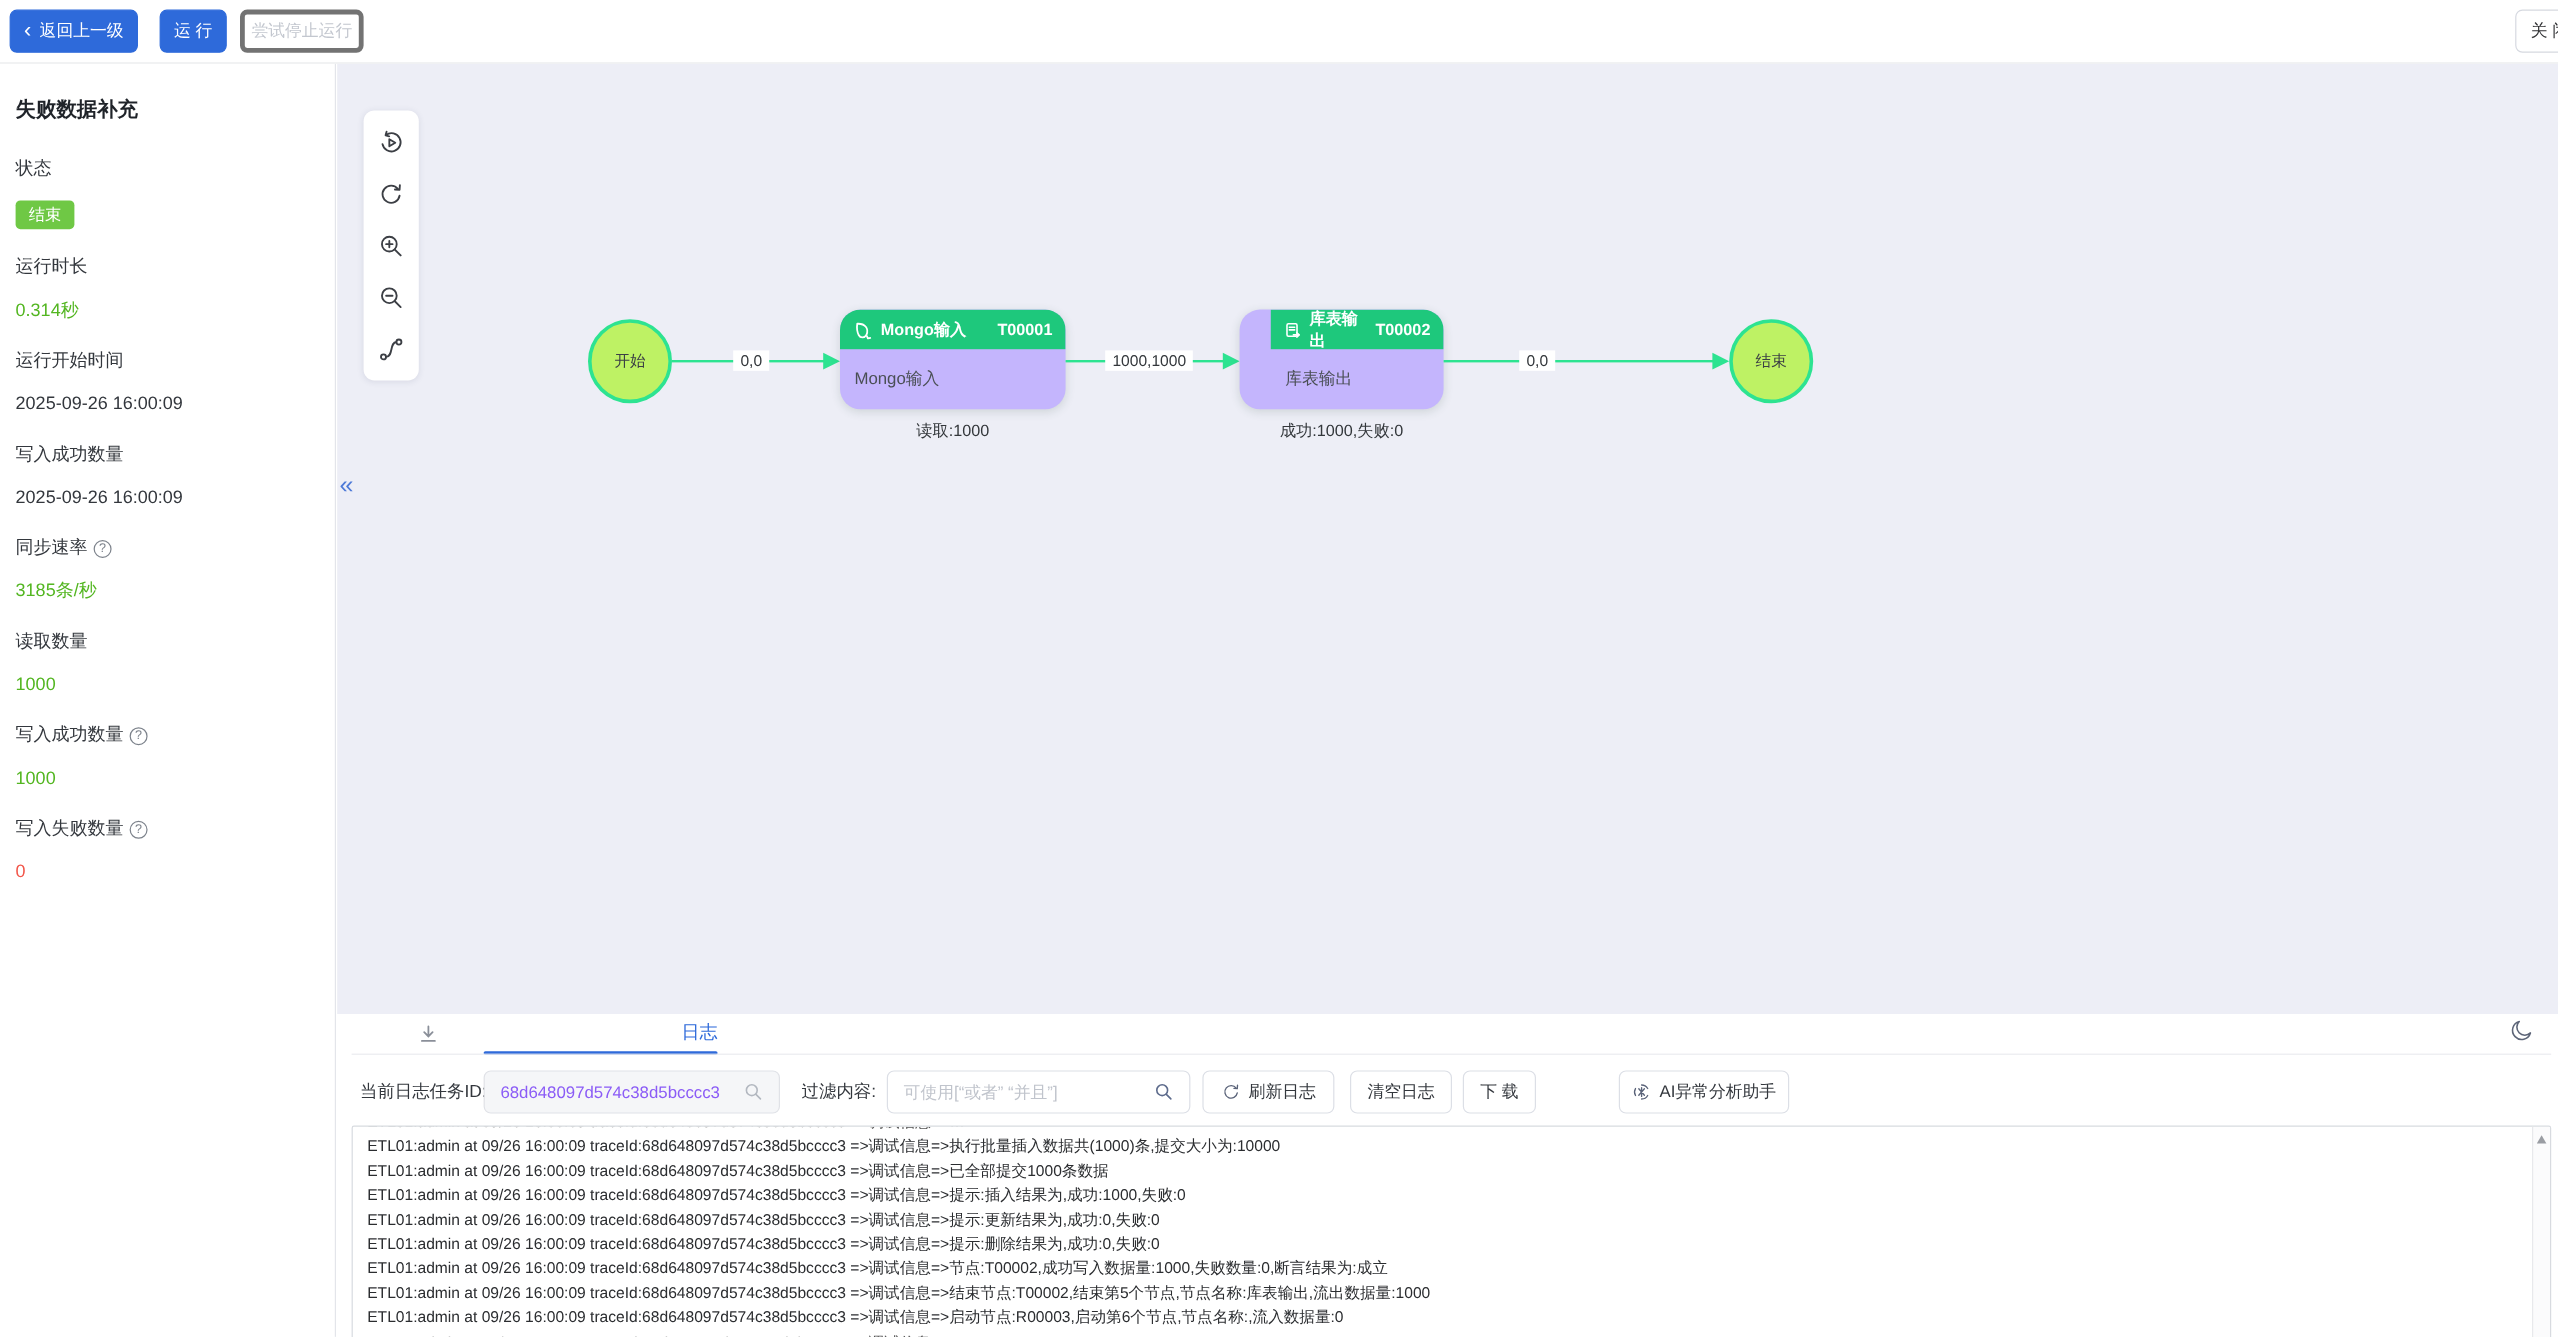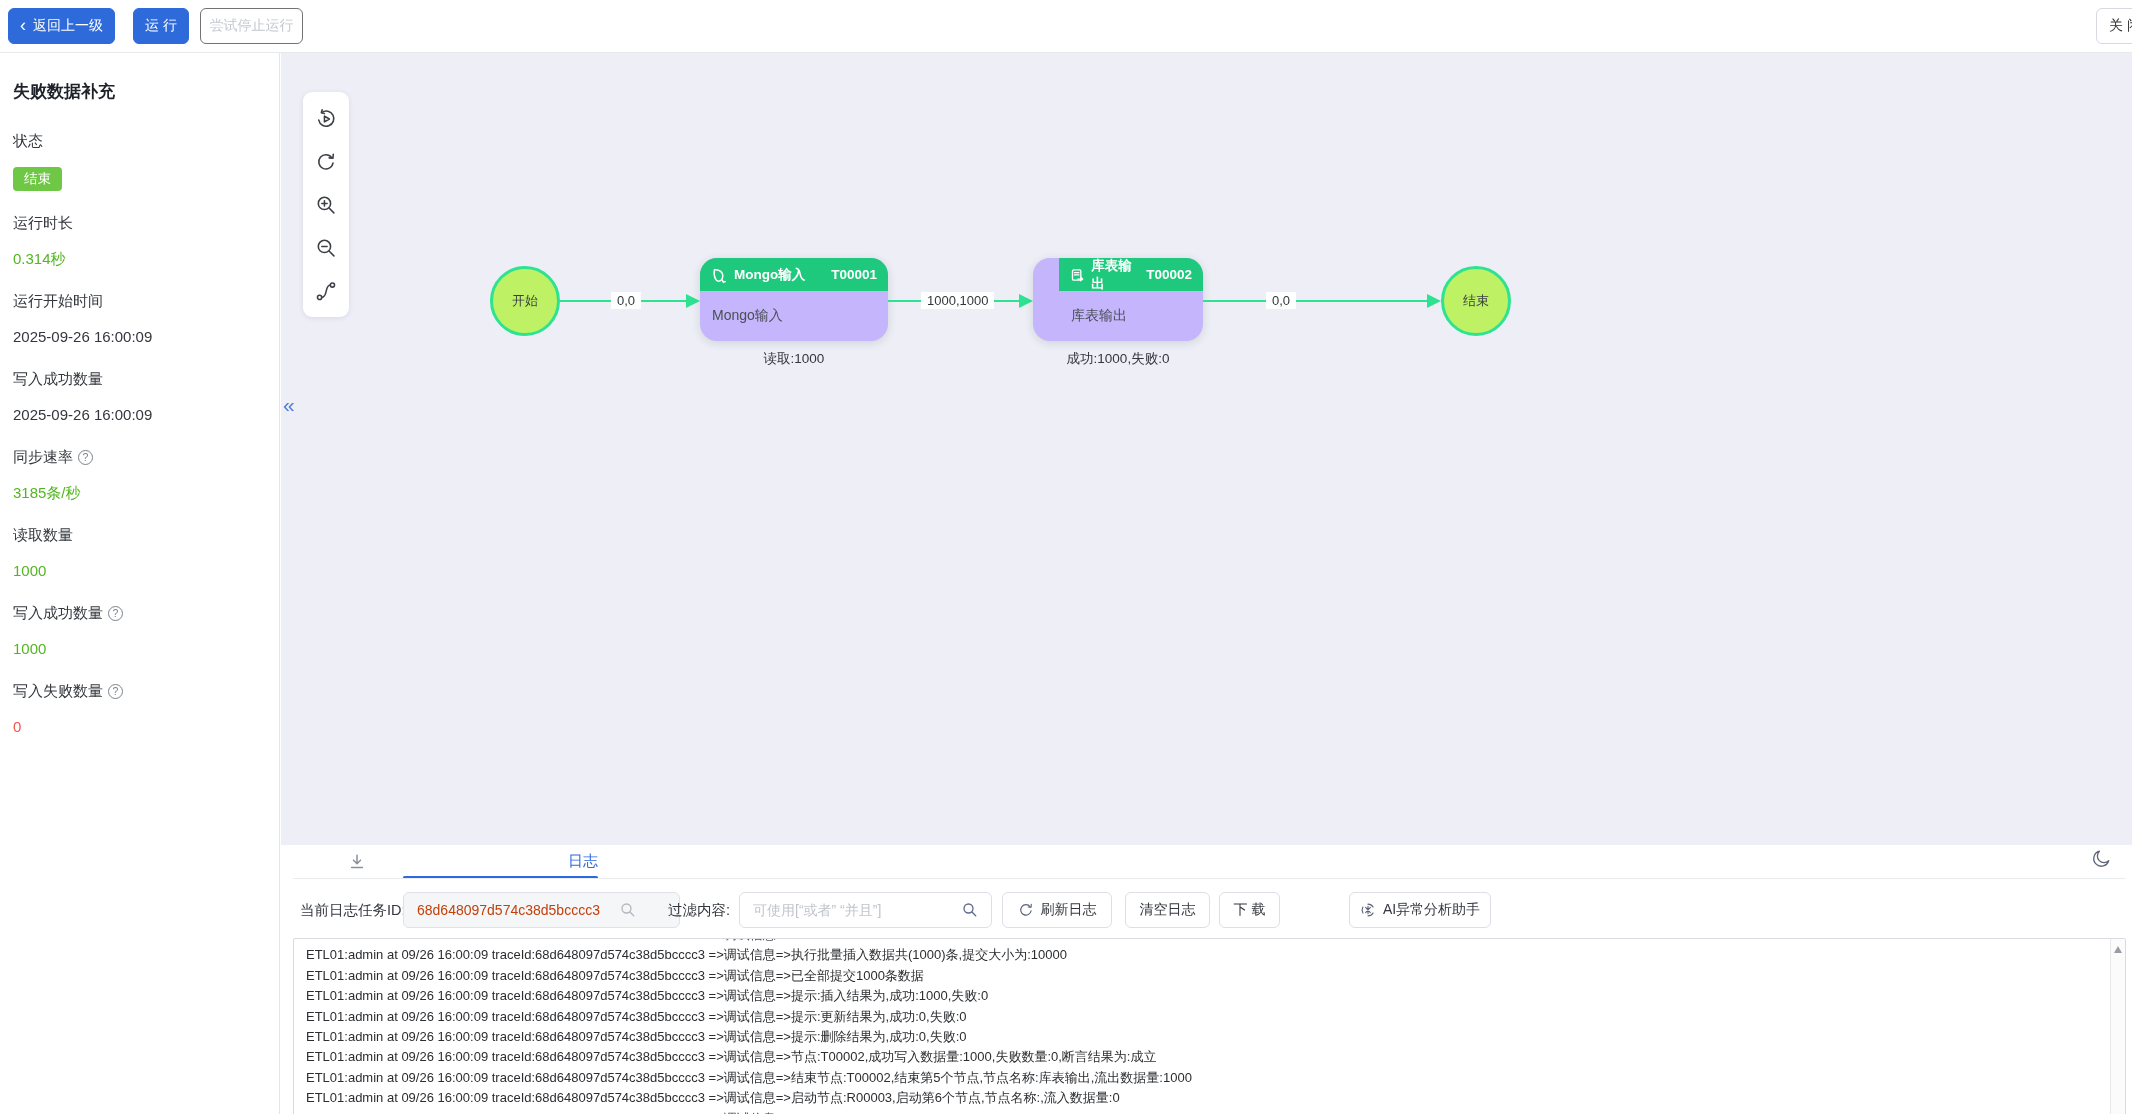--- a/index.html
+++ b/index.html
@@ -6,21 +6,21 @@
   html,body { width:2132px; height:1114px; overflow:hidden; background:#fff;
     font-family:"Liberation Sans","DejaVu Sans",sans-serif; }
 
   
   #topbar { position:absolute; left:0; top:0; width:2132px; height:53px; background:#fff;
     border-bottom:1px solid #e8e9ec; z-index:30; }
   .btn { position:absolute; top:8px; height:36px; border-radius:6px; font-size:14px;
     display:flex; align-items:center; justify-content:center; cursor:pointer; }
   .btn-blue { background:#2e6ada; color:#fff; border:1px solid #2e6ada; }
   .btn-plain { background:#fff; color:#303133; border:1px solid #d6d9e0; }
-  .btn-disabled { background:#fff; color:#c3c7cf; border:1px solid #737373; }
+  .btn-disabled { background:#fff; color:#c3c7cf; border:4px solid #737373; }
   #back-btn { left:8px; width:107px; gap:7px; }
   #back-btn .chev { font-size:18px; line-height:14px; margin-top:-3px; }
   #run-btn { left:133px; width:56px; }
   #stop-btn { left:200px; width:103px; }
   #close-btn { left:2068px; width:58px;margin-left:28px; }
 
   
   #sidebar { position:absolute; left:0; top:53px; width:280px; height:1061px; background:#fff;
     border-right:1px solid #e3e5ea; padding:27px 14px 16px 13px; z-index:20; }
   #sidebar h1 { font-size:17px; font-weight:bold; color:#1f2329; margin-bottom:28px; }
@@ -67,21 +67,21 @@
   #log-tab { position:absolute; left:122px; top:2px; width:195px; height:31px; text-align:right;
     font-size:15px; color:#2e6ada; line-height:28px; cursor:pointer; }
   #tab-indicator { position:absolute; left:122px; top:31px; width:195px; height:3px; background:#2e6ada; border-radius:2px; }
   #tab-divider { position:absolute; left:12px; top:33px; width:1833px; height:1px; background:#eaecef; }
   #moon { position:absolute; left:1810px; top:3px; cursor:pointer; }
   #moon svg { stroke:#5d6578; fill:none; stroke-width:1.5; stroke-linejoin:round; }
 
   .ctl-label { position:absolute; top:47px; height:36px; line-height:36px; font-size:14.5px; color:#33373d; }
   .ctl-input { position:absolute; top:47px; height:36px; border-radius:6px; font-size:14px;
     padding:0 34px 0 13px; outline:none; }
-  #id-input { left:122px; width:277px; background:#f5f6f8; border:1px solid #e0e2e7; color:#c2410c; }
+  #id-input { left:122px; width:247px; background:#f5f6f8; border:1px solid #e0e2e7; color:#8b5cf6; }
   #filter-input { left:458px; width:253px; background:#fff; border:1px solid #dcdfe6; color:#33373d; }
   #filter-input::placeholder { color:#c0c4cc; }
   .in-icon { position:absolute; top:56px; pointer-events:none; }
   .in-icon svg { fill:none; stroke-width:1.8; stroke-linecap:round; }
   .ctl-btn { position:absolute; top:47px; height:36px; background:#fff; border:1px solid #dcdfe6;
     border-radius:6px; font-size:14px; color:#33373d; display:flex; align-items:center;
     justify-content:center; gap:7px; cursor:pointer; }
   .ctl-btn svg { stroke:#5a6379; fill:none; stroke-width:1.7; stroke-linecap:round; stroke-linejoin:round; }
 
   #log-box { position:absolute; left:12px; top:93px; width:1833px; height:400px; background:#fff;

